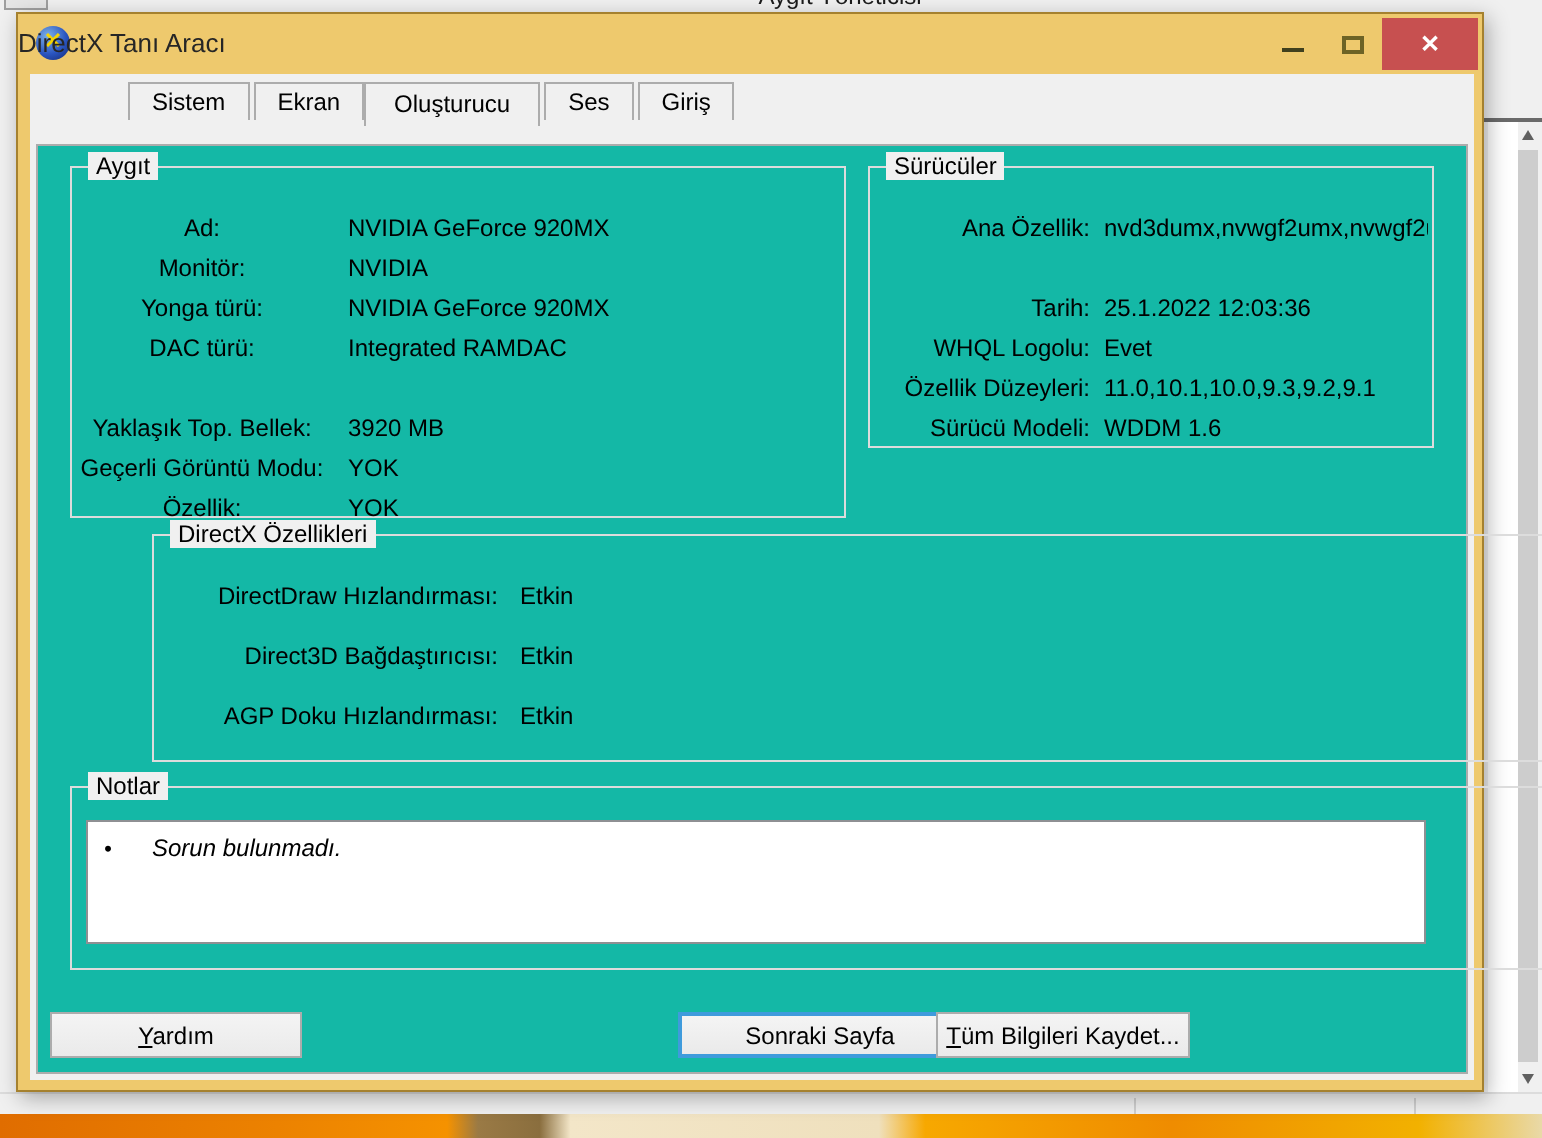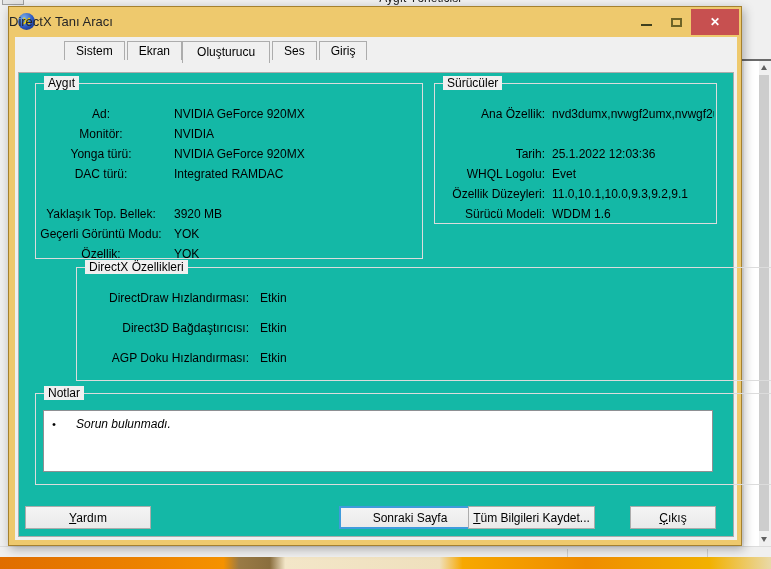--- a/index.html
+++ b/index.html
@@ -226,17 +226,16 @@
       <div class="groupbox g-notes">
         <div class="group-legend">Notlar</div>
         <div class="notes-box">
           <div class="note-line"><span class="note-bullet">•</span><span>Sorun bulunmadı.</span></div>
         </div>
       </div>
 
       <button class="btn btn-help"><u>Y</u>ardım</button>
       <button class="btn btn-next">Sonraki Sayfa</button>
       <button class="btn btn-save"><u>T</u>üm Bilgileri Kaydet...</button>
-      <button class="btn btn-exit"><u>Ç</u>ıkış</button>
 
     </div>
   </div>
 </div>
 
 </body></html>

